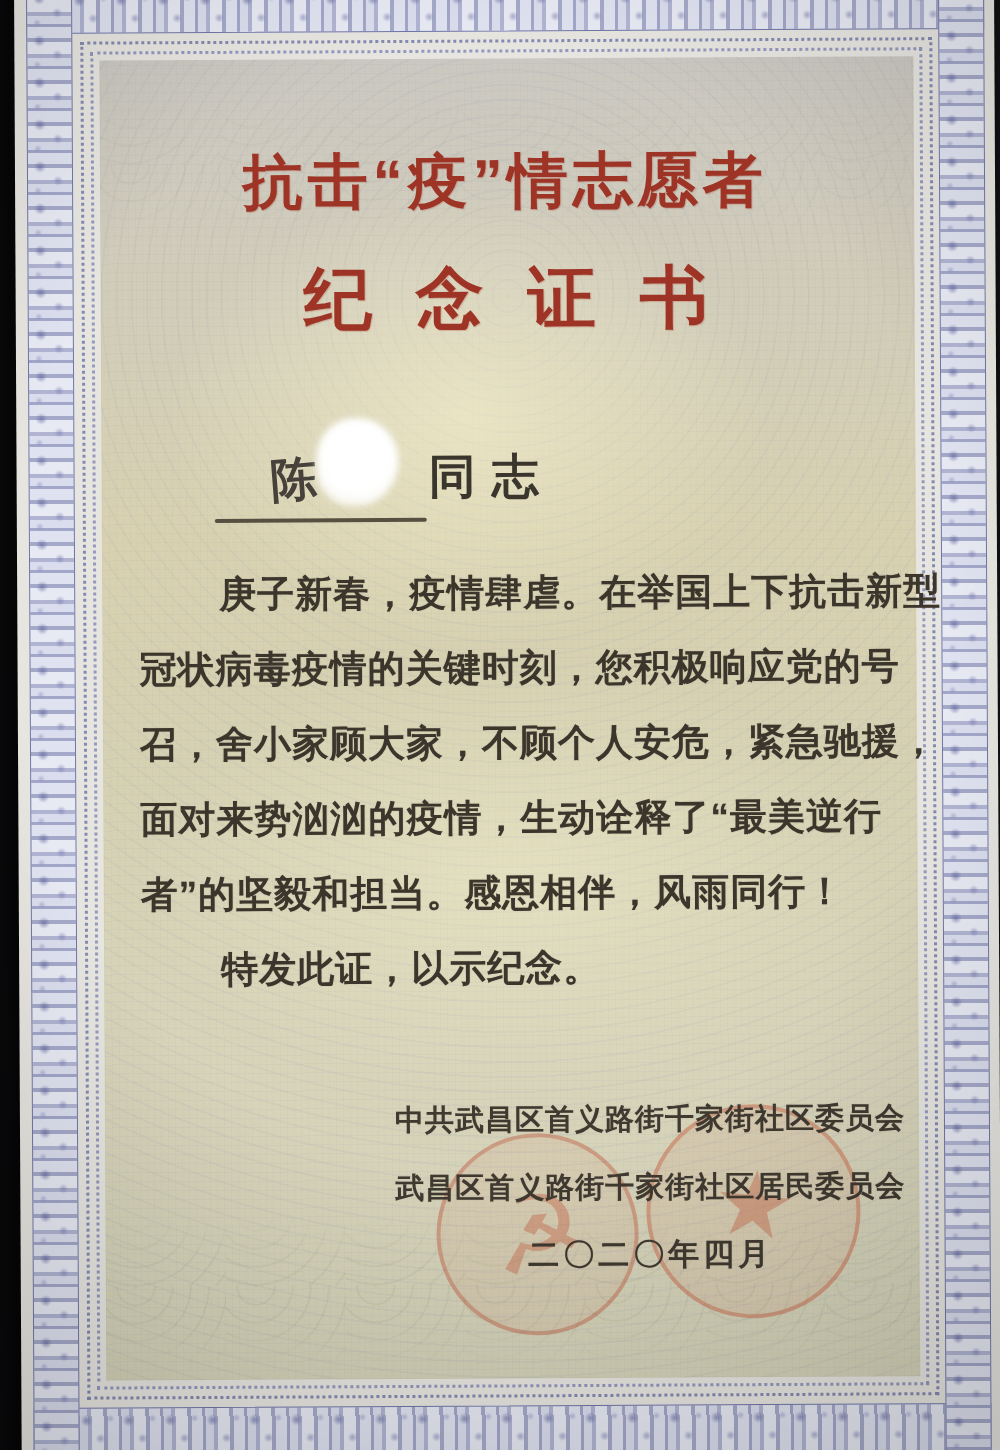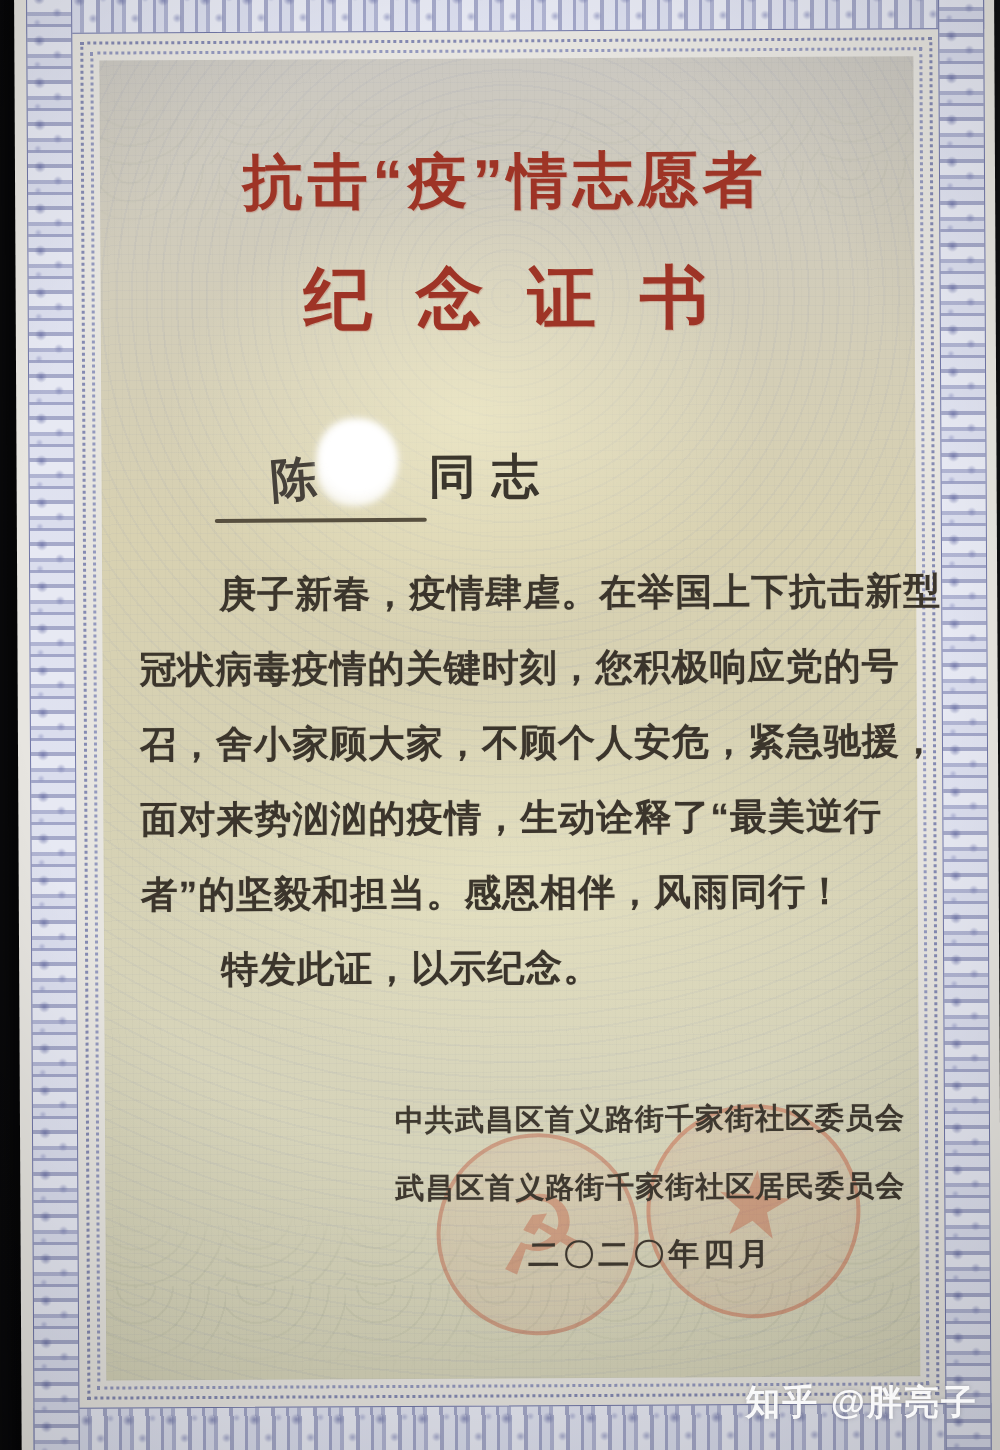--- a/index.html
+++ b/index.html
@@ -169,15 +169,14 @@
         <div class="issuer-line">中共武昌区首义路街千家街社区委员会</div>
         <div class="issuer-line">武昌区首义路街千家街社区居民委员会</div>
         <div class="issue-date">二〇二〇年四月</div>
       </div>
 
     </div>
   </div>
 
   <div class="vignette"></div>
 
-  <div class="watermark">知乎 @胖亮子</div>
 
 </div>
 
 </body></html>

